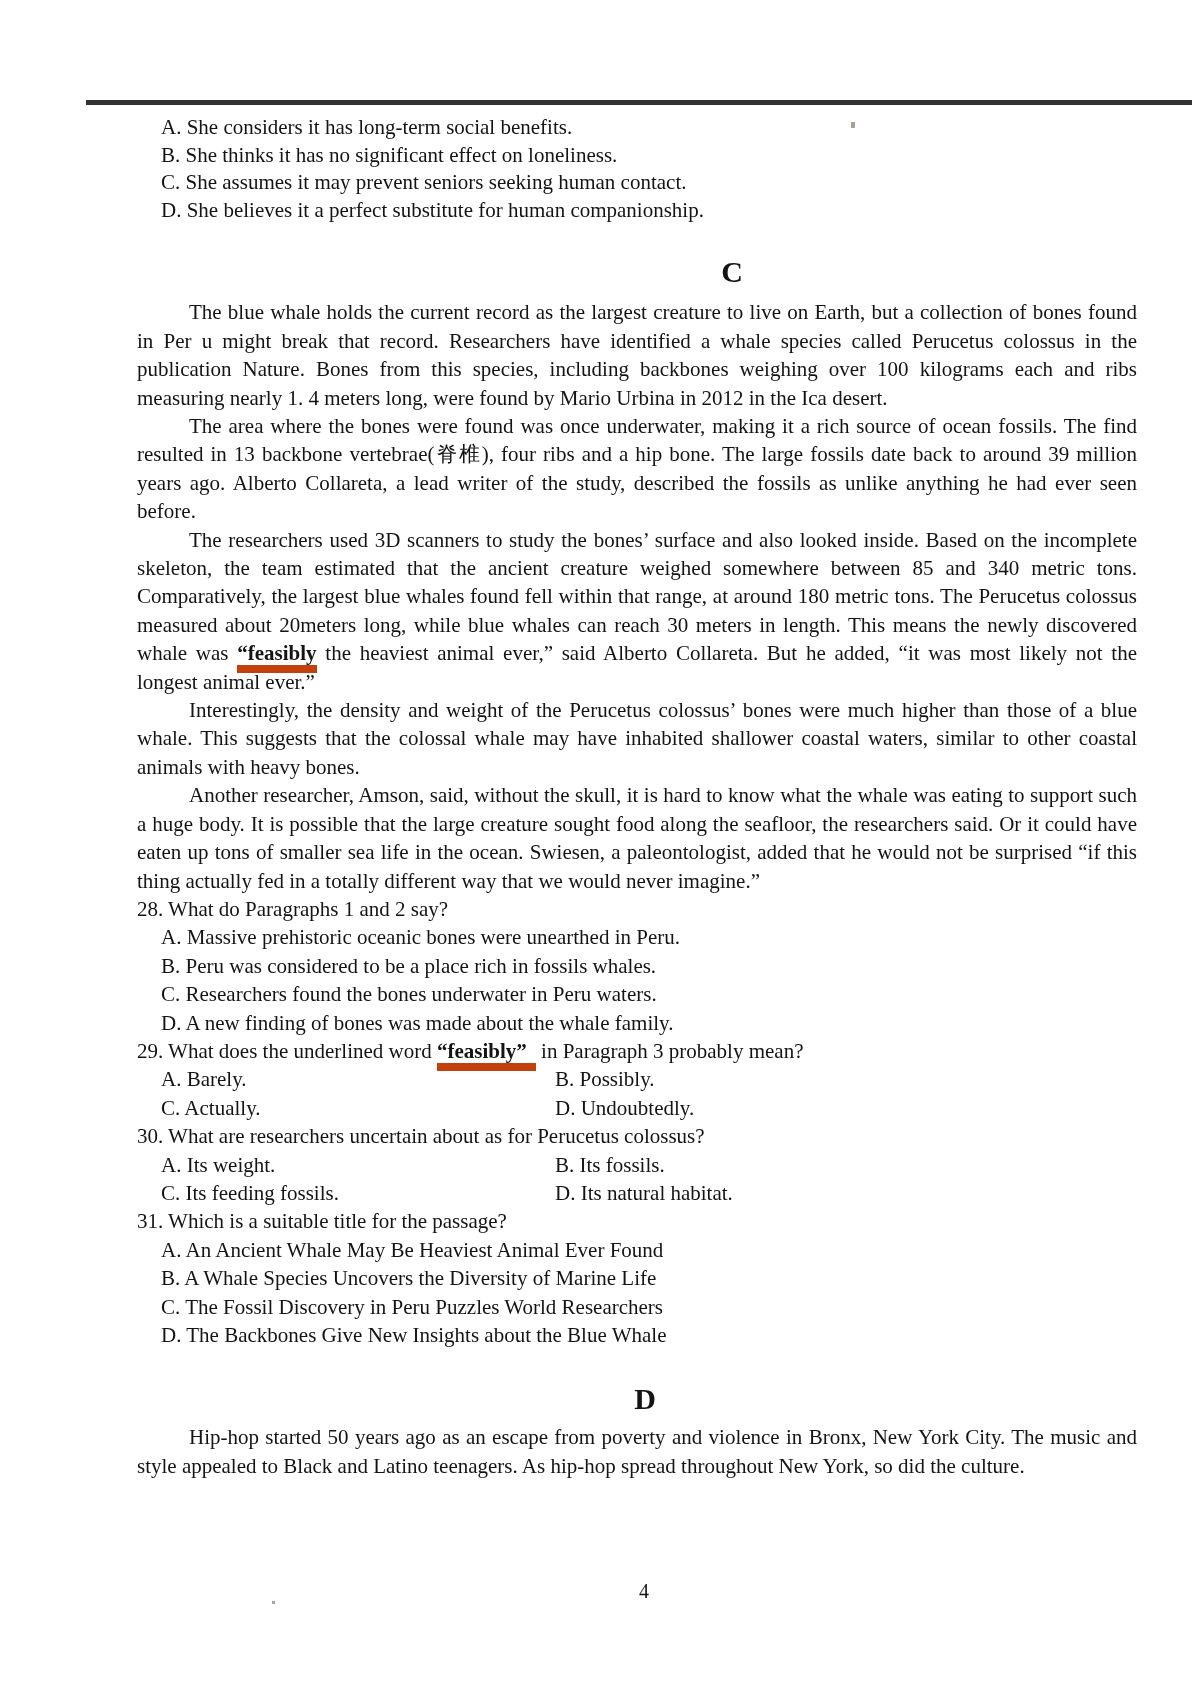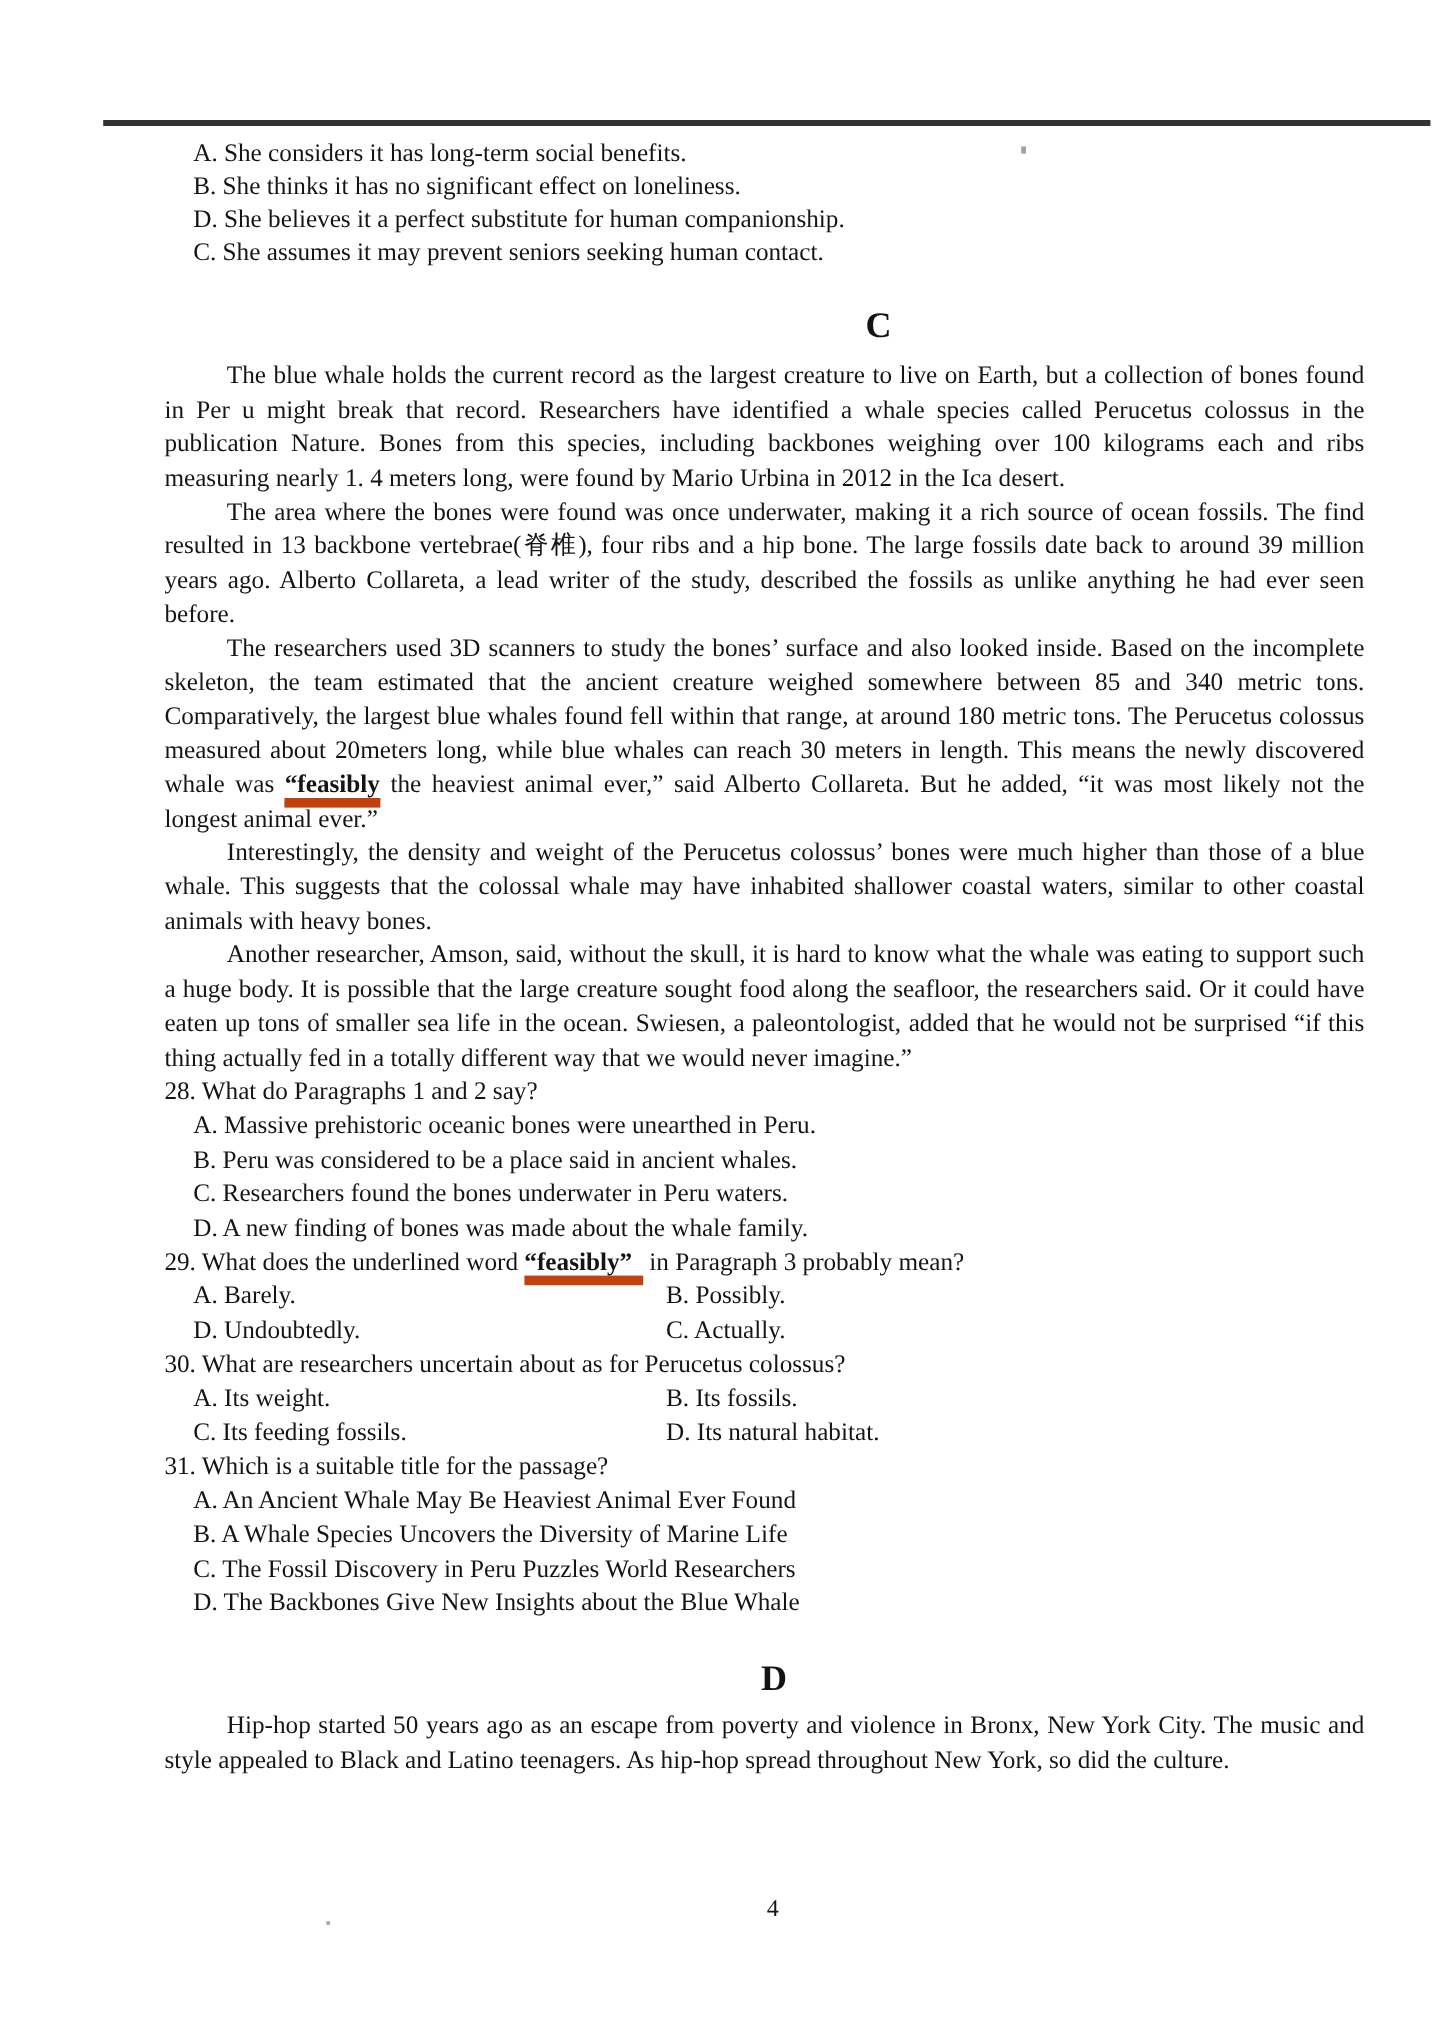--- a/index.html
+++ b/index.html
@@ -122,49 +122,49 @@
 
   <div class="top-rule"></div>
   <div class="stray-top"></div>
   <div class="stray-bottom"></div>
 
   <div class="content">
 
     <ul class="opt-list">
       <li>A. She considers it has long-term social benefits.</li>
       <li>B. She thinks it has no significant effect on loneliness.</li>
+      <li>C. She assumes it may prevent seniors seeking human contact.</li>
       <li>D. She believes it a perfect substitute for human companionship.</li>
-      <li>C. She assumes it may prevent seniors seeking human contact.</li>
     </ul>
 
     <h2 class="section-heading heading-c">C</h2>
 
     <p class="para">The blue whale holds the current record as the largest creature to live on Earth, but a collection of bones found in Per u might break that record. Researchers have identified a whale species called Perucetus colossus in the publication Nature. Bones from this species, including backbones weighing over 100 kilograms each and ribs measuring nearly 1. 4 meters long, were found by Mario Urbina in 2012 in the Ica desert.</p>
     <p class="para">The area where the bones were found was once underwater, making it a rich source of ocean fossils. The find resulted in 13 backbone vertebrae(脊椎), four ribs and a hip bone. The large fossils date back to around 39 million years ago. Alberto Collareta, a lead writer of the study, described the fossils as unlike anything he had ever seen before.</p>
     <p class="para"><span>The researchers used 3D scanners to study the bones’ surface and also looked inside. Based on the incomplete skeleton, the team estimated that the ancient creature weighed somewhere between 85 and 340 metric tons. Comparatively, the largest blue whales found fell within that range, at around 180 metric tons. The Perucetus colossus measured about 20meters long, while blue whales can reach 30 meters in length. This means the newly discovered whale was </span><span class="uw">“feasibly</span><span> the heaviest animal ever,” said Alberto Collareta. But he added, “it was most likely not the longest animal ever.”</span></p>
     <p class="para">Interestingly, the density and weight of the Perucetus colossus’ bones were much higher than those of a blue whale. This suggests that the colossal whale may have inhabited shallower coastal waters, similar to other coastal animals with heavy bones.</p>
     <p class="para">Another researcher, Amson, said, without the skull, it is hard to know what the whale was eating to support such a huge body. It is possible that the large creature sought food along the seafloor, the researchers said. Or it could have eaten up tons of smaller sea life in the ocean. Swiesen, a paleontologist, added that he would not be surprised “if this thing actually fed in a totally different way that we would never imagine.”</p>
 
     <div class="question">
       <div class="stem">28. What do Paragraphs 1 and 2 say?</div>
       <ul class="opt-list q-opt-list">
         <li>A. Massive prehistoric oceanic bones were unearthed in Peru.</li>
-        <li>B. Peru was considered to be a place said in ancient whales.</li>
+        <li>B. Peru was considered to be a place rich in fossils whales.</li>
         <li>C. Researchers found the bones underwater in Peru waters.</li>
         <li>D. A new finding of bones was made about the whale family.</li>
       </ul>
     </div>
 
     <div class="question">
       <div class="stem"><span>29. What does the underlined word </span><span class="uw uw-pad">“feasibly”</span><span> in Paragraph 3 probably mean?</span></div>
       <div class="grid2">
         <span>A. Barely.</span>
         <span>B. Possibly.</span>
+        <span>C. Actually.</span>
         <span>D. Undoubtedly.</span>
-        <span>C. Actually.</span>
       </div>
     </div>
 
     <div class="question">
       <div class="stem">30. What are researchers uncertain about as for Perucetus colossus?</div>
       <div class="grid2">
         <span>A. Its weight.</span>
         <span>B. Its fossils.</span>
         <span>C. Its feeding fossils.</span>
         <span>D. Its natural habitat.</span>

